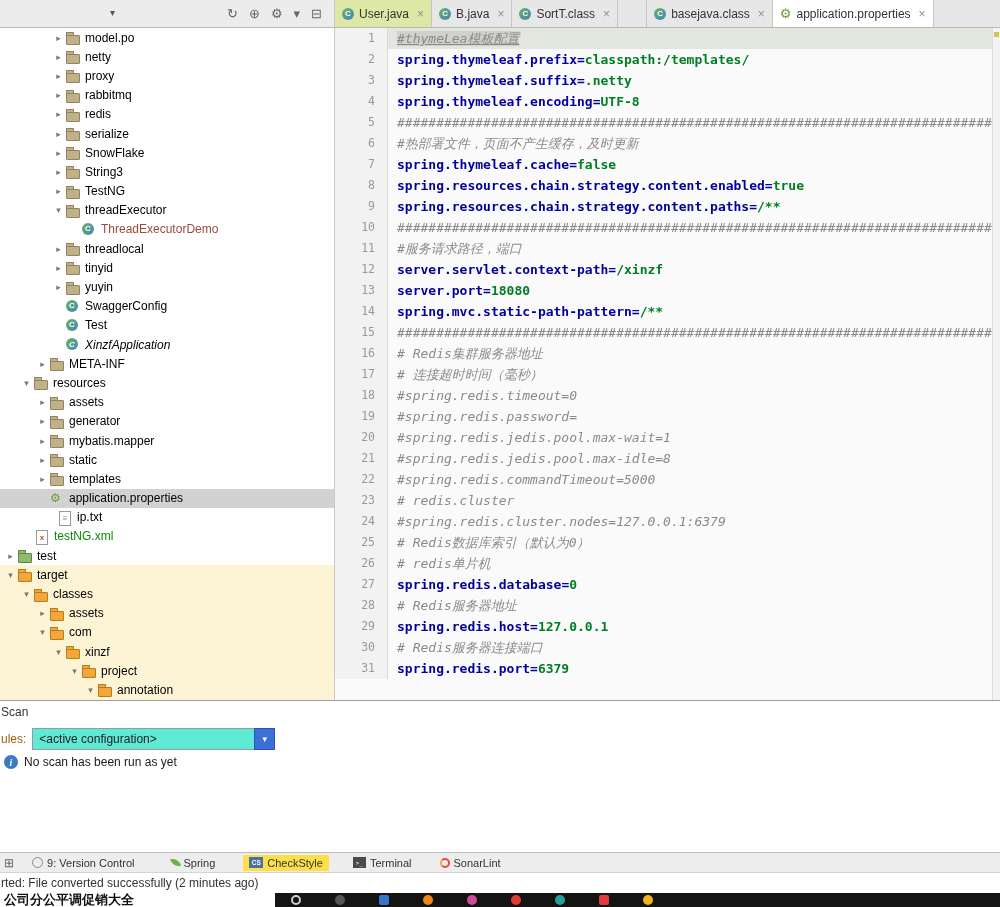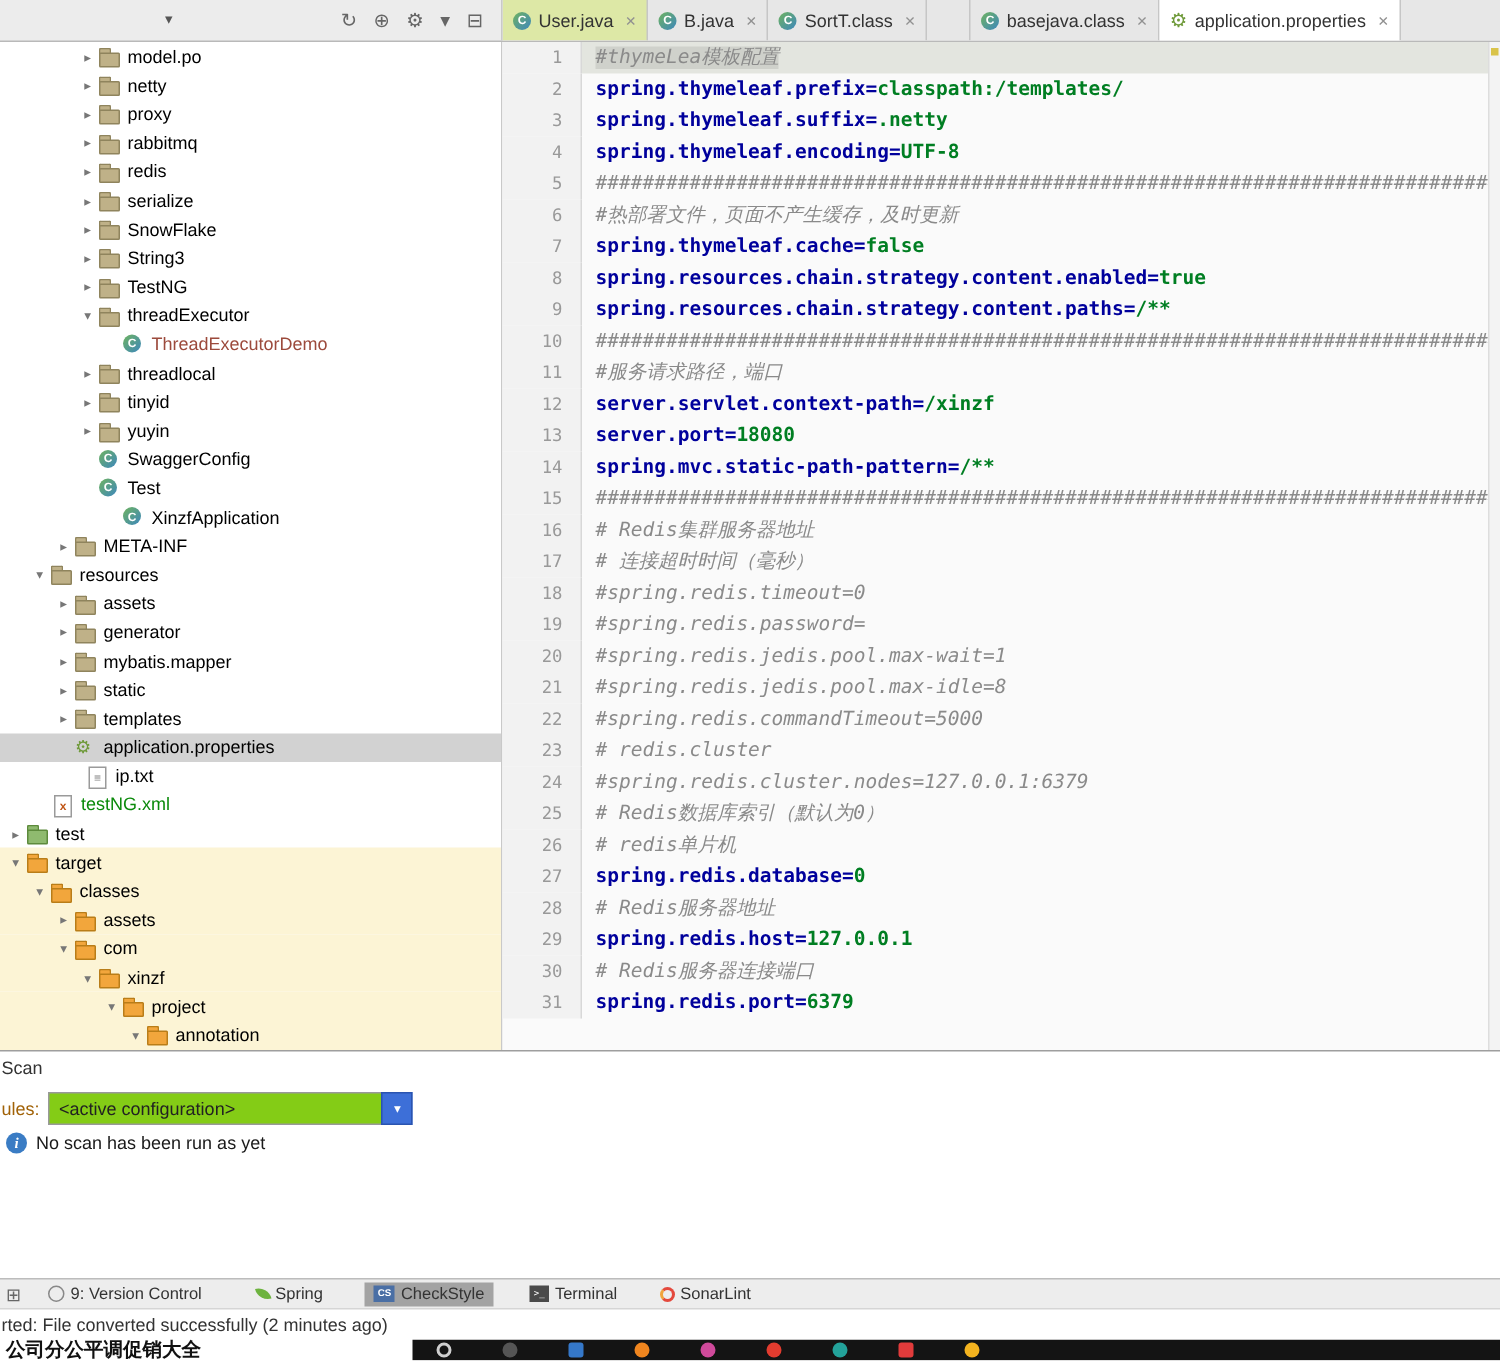--- a/index.html
+++ b/index.html
@@ -41,39 +41,39 @@
   
   .editor { position:absolute; top:28px; left:335px; right:0; height:672px; background:#fafafa; font-family:"DejaVu Sans Mono", monospace; font-size:13px; overflow:hidden; }
   .ed-row { height:21px; line-height:21px; display:flex; white-space:pre; }
   .gutter { width:53px; flex:none; background:#f2f2f2; border-right:1px solid #d8d8d8; color:#999; text-align:right; padding-right:12px; font-size:11.5px; }
   .code { flex:1; padding-left:9px; overflow:hidden; }
   .tok-comment { color:#8a8a8a; font-style:italic; }
   .tok-key { color:#00009c; font-weight:bold; }
   .tok-eq { color:#00009c; font-weight:bold; }
   .tok-value { color:#007e22; font-weight:bold; }
   .ed-row.hl .code { background:#e3e5df; }
-  .ed-row.hl .tok-comment { background:#cfd1cb; }
+  .ed-row.hl .tok-comment { background:#cfd1cb;text-decoration:underline; }
   .stripe { position:absolute; top:0; right:0; width:8px; height:100%; background:#f3f3f3; border-left:1px solid #ddd; }
   .stripe-mark { position:absolute; top:4px; left:1px; width:5px; height:5px; background:#d9c34a; display:block; }
 
   
   .scan-panel { position:absolute; top:700px; left:0; right:0; height:152px; background:#fff; border-top:1px solid #9e9e9e; }
   .scan-title { position:absolute; top:4px; left:1px; color:#333; }
   .rules-row { position:absolute; top:27px; left:1px; display:flex; align-items:center; }
   .rules-label { margin-right:6px; color:#a16207; }
-  .combo { width:222px; height:22px; border:1px solid #999; border-right:none; background:#84cc16; display:flex; align-items:center; padding:0 6px; color:#222; }
+  .combo { width:222px; height:22px; border:1px solid #999; border-right:none; background:#5eead4; display:flex; align-items:center; padding:0 6px; color:#222; }
   .combo-btn { width:21px; height:22px; background:#3d6fd8; border:1px solid #2a54b0; color:#fff; font-size:9px; display:flex; align-items:center; justify-content:center; cursor:default; }
   .info-row { position:absolute; top:54px; left:4px; display:flex; align-items:center; gap:6px; }
   .info-icon { width:14px; height:14px; border-radius:50%; background:#3a7cc4; color:#fff; font-size:10px; font-style:italic; font-weight:bold; display:flex; align-items:center; justify-content:center; font-family:"Liberation Serif", serif; }
 
   
   .statusbar { position:absolute; top:852px; left:0; right:0; height:20px; background:#ededed; border-top:1px solid #bcbcbc; display:flex; align-items:center; font-size:11px; color:#333; }
   .sb-switch { margin-left:4px; color:#666; font-size:12px; }
   .sb-item { display:flex; align-items:center; gap:4px; padding:2px 6px; cursor:default; }
-  .sb-item.active { background:#a3a3a3; }
+  .sb-item.active { background:#fde047; }
   .sb-ic { display:inline-flex; align-items:center; justify-content:center; flex:none; }
   .sb-vcs { width:11px; height:11px; border-radius:50%; border:1.5px solid #888; }
   .sb-spring { width:9px; height:9px; background:#6db33f; border-radius:0 100% 0 100%; transform:rotate(-15deg); }
   .sb-checkstyle { width:14px; height:11px; background:#4a6fa5; color:#fff; font-size:6.5px; font-weight:bold; }
   .sb-terminal { width:13px; height:11px; background:#4a4a4a; color:#fff; font-size:6px; font-family:"DejaVu Sans Mono",monospace; }
   .sb-sonarlint { width:10px; height:10px; border-radius:50%; border:2px solid #e4493d; border-left-color:#f0a43c; }
   .m-vcs { margin-left:12px; } .m-spring { margin-left:24px; } .m-checkstyle { margin-left:22px; }
   .m-terminal { margin-left:18px; } .m-sonarlint { margin-left:16px; }
 
   
@@ -204,21 +204,21 @@
     <div class="tree-row" style="padding-left: 52px;">
       <span class="arrow"></span>
       <span class="ic ic-class"></span>
       <span class="tree-label">SwaggerConfig</span>
     </div>
     <div class="tree-row" style="padding-left: 52px;">
       <span class="arrow"></span>
       <span class="ic ic-class"></span>
       <span class="tree-label">Test</span>
     </div>
-    <div class="tree-row" style="padding-left: 68px;">
+    <div class="tree-row" style="padding-left: 52px; font-style: italic;">
       <span class="arrow"></span>
       <span class="ic ic-class"></span>
       <span class="tree-label">XinzfApplication</span>
     </div>
     <div class="tree-row" style="padding-left: 36px;">
       <span class="arrow">▸</span>
       <span class="ic ic-folder"></span>
       <span class="tree-label">META-INF</span>
     </div>
     <div class="tree-row" style="padding-left: 20px;">

